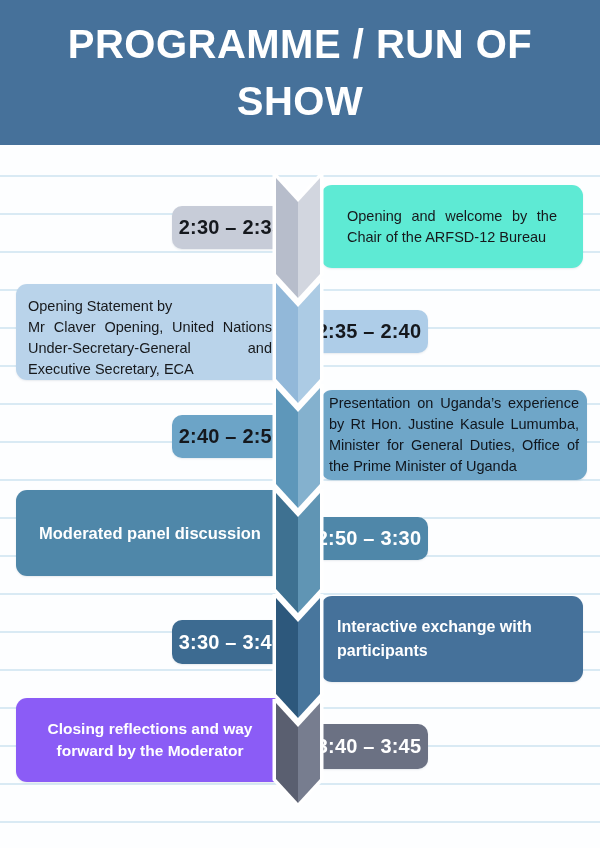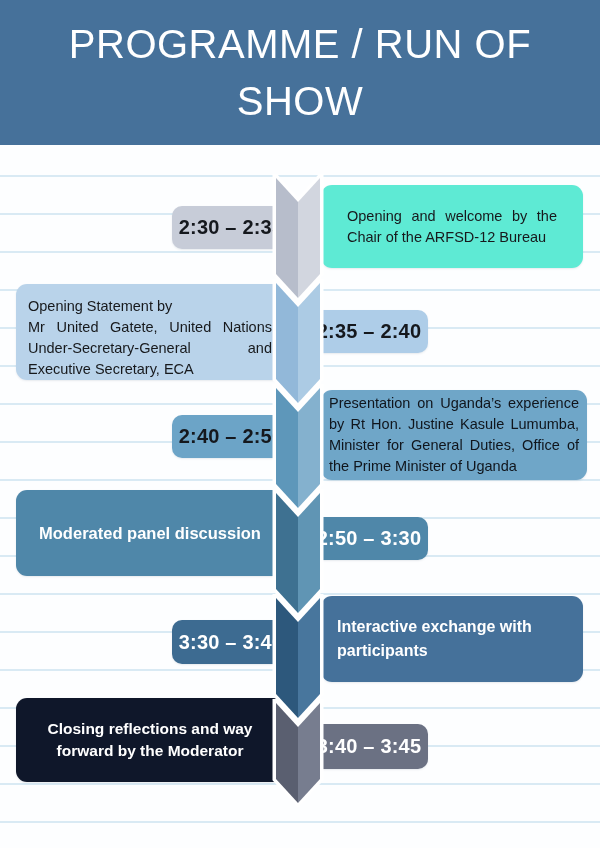--- a/index.html
+++ b/index.html
@@ -5,21 +5,21 @@
   * { margin: 0; padding: 0; box-sizing: border-box; }
   html, body { width: 600px; height: 848px; overflow: hidden; }
   body { font-family: "Liberation Sans", sans-serif; background: #fdfeff; position: relative; }
 
   
   .header {
     position: absolute; left: 0; top: 0; width: 600px; height: 145px;
     background: #46719a; display: flex; align-items: center; justify-content: center;
   }
   .header h1 {
-    color: #ffffff; font-size: 40px; font-weight: normal; text-align: center;
+    color: #ffffff; font-size: 40px; font-weight: bold; text-align: center;
     line-height: 1.42; letter-spacing: 0.5px; max-width: 520px;
   }
 
   
   .paper {
     position: absolute; left: 0; top: 145px; width: 600px; height: 703px;
     background-image: repeating-linear-gradient(to bottom, transparent 0px, transparent 36px, #d9eaf4 36px, #d9eaf4 38px);
     background-position: 0 -6px;
   }
 
@@ -51,21 +51,21 @@
   
   .r3-time { background: #6ca4c7; }
   .r3-desc { background: #6fa6c8; }
   
   .r4-box  { background: #4f87a9; }
   .r4-time { background: #4f87a9; }
   
   .r5-time { background: #3d6b91; }
   .r5-desc { background: #45719a; }
   
-  .r6-box  { background: #0f172a; align-items: center; }
+  .r6-box  { background: #8b5cf6; align-items: center; }
   .r6-time { background: #6b7183; }
 
   .bold-white { color: #ffffff; font-weight: bold; }
 </style>
 </head>
 <body>
 
 <div class="header">
   <h1>PROGRAMME / RUN OF SHOW</h1>
 </div>
@@ -78,21 +78,21 @@
 </div>
 <svg class="chevron" style="left:272px; top:174px;" width="52" height="128" viewBox="0 0 52 128">
   <polygon points="4,4 26,28 48,4 48,100 26,124 4,100" fill="none" stroke="#ffffff" stroke-width="7" stroke-linejoin="miter"></polygon>
   <polygon points="4,4 26,28 26,124 4,100" fill="#b7bdcb"></polygon>
   <polygon points="26,28 48,4 48,100 26,124" fill="#d2d6df"></polygon>
 </svg>
 
 <div class="box r2-box" style="left:16px; top:284px; width:268px; height:96px; padding:0 12px;align-items:flex-end;">
   <div class="inner">
     <div class="desc" style="text-align:left;">Opening Statement by</div>
-    <div class="desc">Mr United Gatete, United Nations Under-Secretary-General and Executive Secretary, ECA</div>
+    <div class="desc">Mr Claver Opening, United Nations Under-Secretary-General and Executive Secretary, ECA</div>
   </div>
 </div>
 <div class="time r2-time dark-text" style="left:310px; top:310px; width:118px; height:43px;">2:35 – 2:40</div>
 <svg class="chevron" style="left:272px; top:279px;" width="52" height="128" viewBox="0 0 52 128">
   <polygon points="4,4 26,28 48,4 48,100 26,124 4,100" fill="none" stroke="#ffffff" stroke-width="7" stroke-linejoin="miter"></polygon>
   <polygon points="4,4 26,28 26,124 4,100" fill="#92b8d9"></polygon>
   <polygon points="26,28 48,4 48,100 26,124" fill="#accbe4"></polygon>
 </svg>
 
 <div class="time r3-time dark-text" style="left:172px; top:415px; width:118px; height:43px;">2:40 – 2:50</div>

